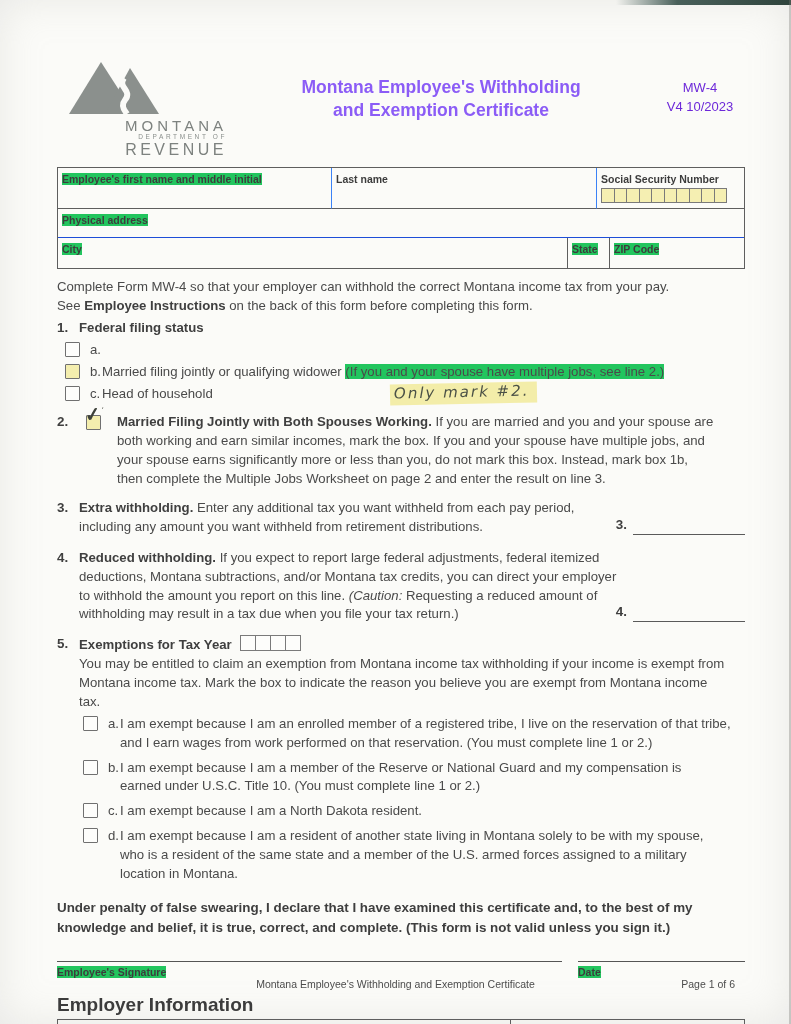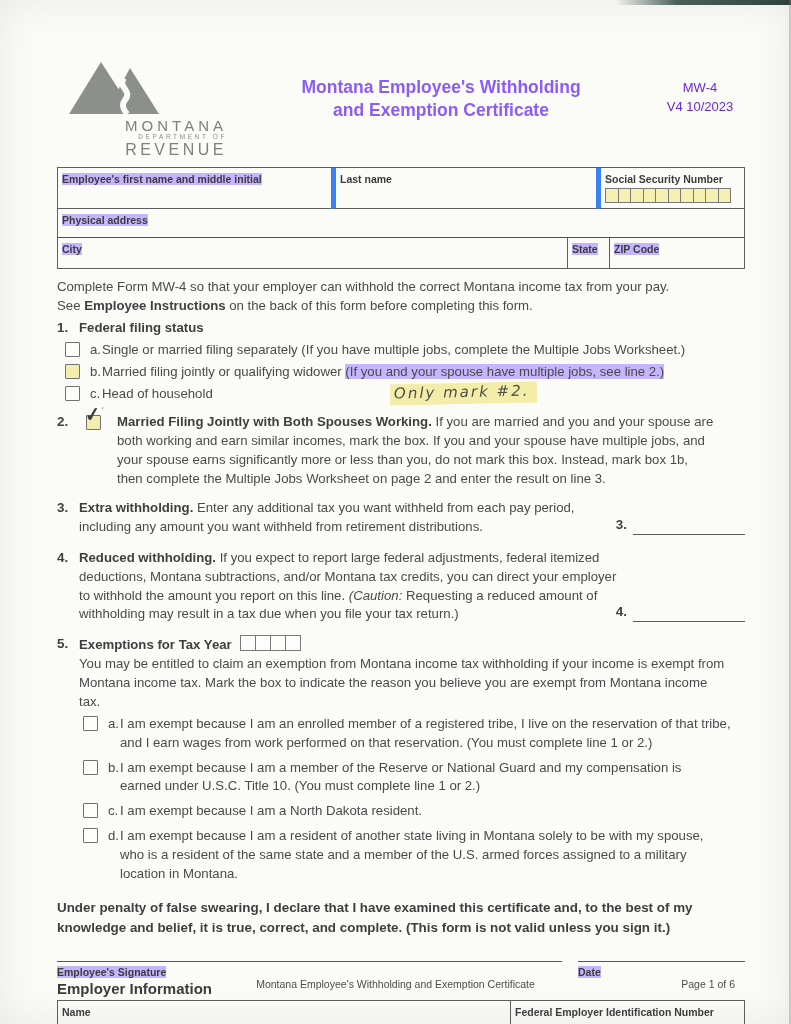--- a/index.html
+++ b/index.html
@@ -17,36 +17,36 @@
   .logo { width:170px;text-align:right; }
   .logo svg { display:block; margin-left:10px; }
   .logo-word { font-size:15px; letter-spacing:4px; color:#7d827f; font-weight:400; line-height:15px; }
   .logo-sub { font-size:6.5px; letter-spacing:2.6px; color:#8a8f8c; line-height:8px; }
   .logo-rev { font-size:16px; letter-spacing:3.5px; color:#7d827f; line-height:18px; }
   .title-block { flex:1; text-align:center; padding-top:20px; }
   .title-line { font-size:17.5px; font-weight:bold; color:#8b5cf6; line-height:23px; }
   .formid-block { width:90px; text-align:center; padding-top:22px; font-size:13px; color:#6d28d9; line-height:19px; }
 
   
-  .hl { background:#c4b5fd; }
+  .hl { background:#22c55e; }
   .lbl { font-size:10.5px; font-weight:bold; color:#3c3c3c; }
   .body-txt { font-size:13.2px; line-height:18.8px; color:#4a4a4a; }
   .bold { font-weight:bold; color:#3f3f3f; }
   .it { font-style:italic; }
   .chk { display:inline-block; width:15px; height:15px; border:1.4px solid #707070; background:#fdfdfb; border-radius:1px; }
   .chk.yellow { background:#f4eeae; }
   .box-row { display:inline-flex; }
   .box { display:inline-block; width:13.5px; height:15px; border:1px solid #7a7a7a; margin-right:-1px; background:#fdfdfb; }
   .box.yellow { background:#f5efb2; }
 
   
   .emp-table { margin-top:8px; border:1.6px solid #5e5e5e; }
   .emp-r1 { display:grid; grid-template-columns:273px 265px 1fr; }
   .emp-r1 > div { border-bottom:1px solid #5e5e5e; min-height:33px; padding:1px 4px; }
-  .emp-r1 > div + div { border-left:5px solid #3b82f6; }
+  .emp-r1 > div + div { border-left:1px solid #3b82f6; }
   .emp-r2 > div { border-bottom:1px solid #1d4ed8; min-height:29px; padding:1px 4px; }
   .emp-r3 { display:grid; grid-template-columns:1fr 42px 135px; }
   .emp-r3 > div { min-height:30px; padding:1px 4px; }
   .emp-r3 > div + div { border-left:1px solid #5e5e5e; }
   .ssn-cell .box-row { margin-top:1px; }
 
   
   .intro { margin-top:9px; }
   .sec { position:relative; }
   .sec-title-row { display:flex; margin-top:3px; }
@@ -71,21 +71,21 @@
 
   
   .penalty { margin-top:15px; font-size:13.4px; font-weight:bold; color:#3e3e3e; line-height:19.5px; max-width:685px; }
   .sig-row { margin-top:24px; display:flex; justify-content:space-between; }
   .sig-left { width:505px; }
   .sig-right { width:167px; }
   .sig-line { border-top:1.6px solid #555; }
   .sig-lbl { display:inline-block; margin-top:1px; }
 
   
-  .er-head { font-size:15px; font-weight:bold; color:#3c3c3c; }
+  .er-head { margin-top:14px; font-size:19px; font-weight:bold; color:#3c3c3c; }
   .er-table { margin-top:3px; border:1.5px solid #5e5e5e; display:grid; grid-template-columns:452px 1fr; }
   .er-left > div { border-bottom:1px solid #5e5e5e; min-height:35px; padding:1px 4px; }
   .er-left > div:last-child { border-bottom:none; }
   .er-right { border-left:1px solid #5e5e5e; }
   .er-right .er-cell { border-bottom:1px solid #5e5e5e; min-height:35px; padding:1px 4px; }
 
   
   .footer { position:absolute; left:0; top:978px; width:791px; font-size:10.5px; color:#4c4c4c; }
   .footer-title { text-align:center; }
   .footer-page { position:absolute; right:56px; top:0; }
@@ -170,21 +170,20 @@
     </div>
 
     <div class="sec body-txt">
       <div class="sec-title-row">
         <span class="sec-num">1.</span>
         <span class="bold">Federal filing status</span>
       </div>
       <div class="opt-row">
         <span class="chk"></span>
         <span class="opt-key">a.</span>
-        <span class="opt-text">Single or married filing separately (If you have multiple jobs, complete the Multiple Jobs Worksheet.)</span>
       </div>
       <div class="opt-row">
         <span class="chk yellow"></span>
         <span class="opt-key">b.</span>
         <span class="opt-text"><span>Married filing jointly or qualifying widower </span><span class="hl">(If you and your spouse have multiple jobs, see line 2.)</span></span>
       </div>
       <div class="opt-row">
         <span class="chk"></span>
         <span class="opt-key">c.</span>
         <span class="opt-text">Head of household</span>

